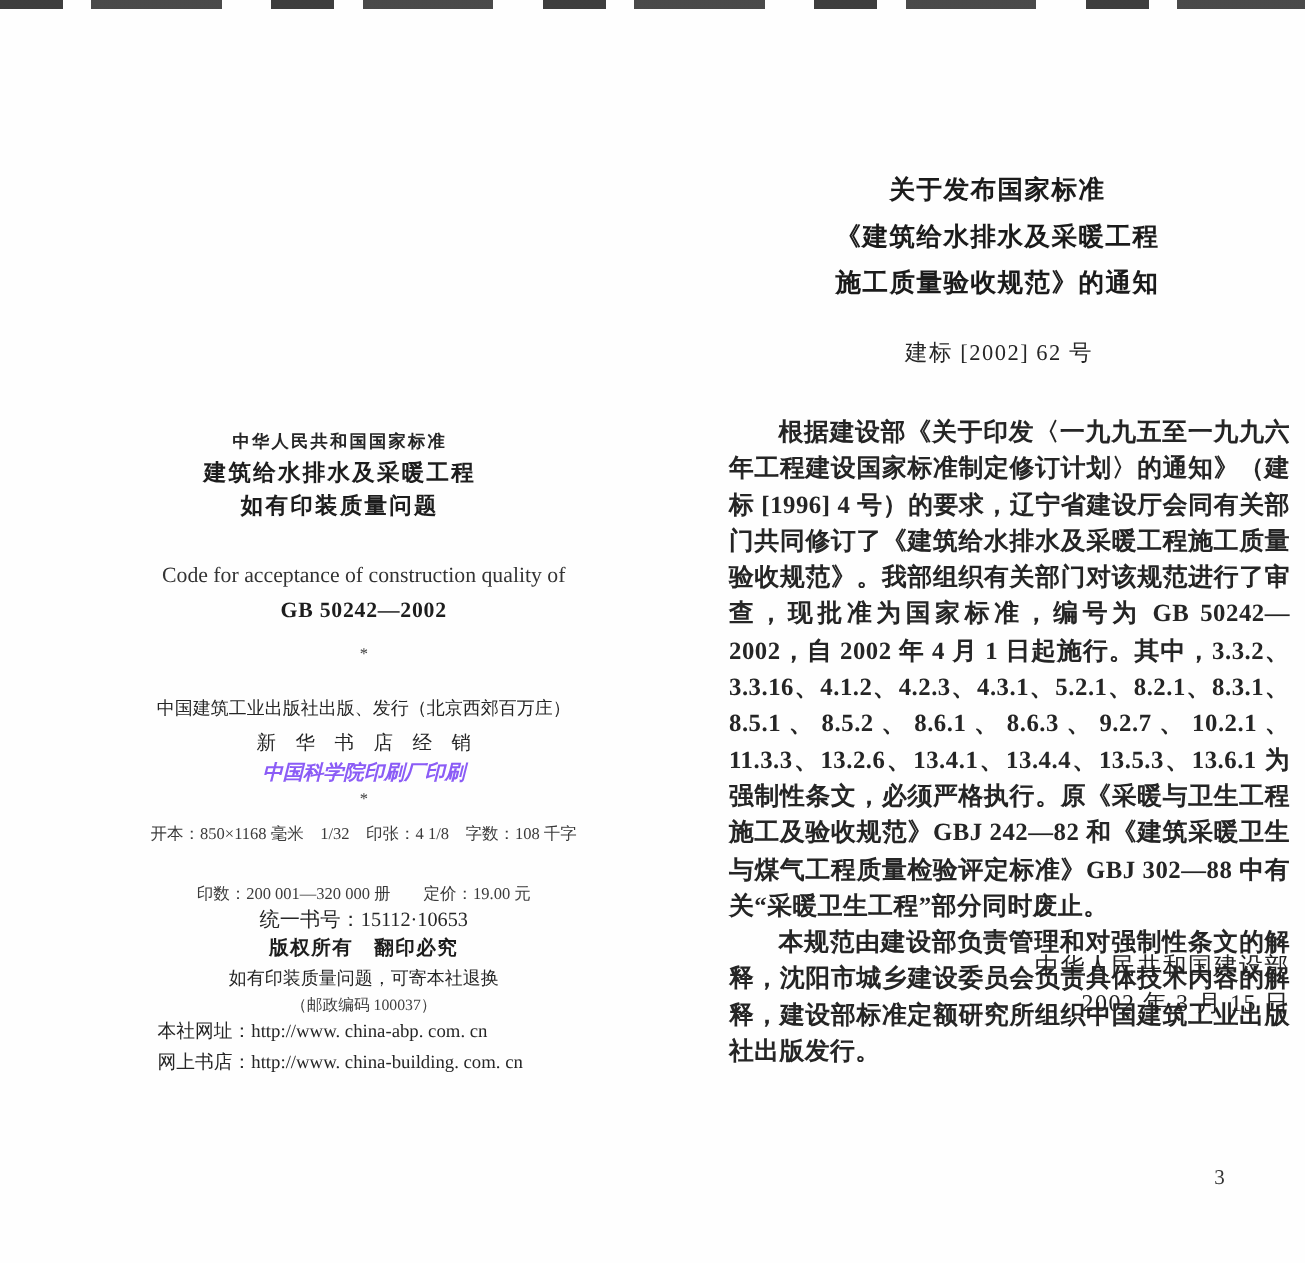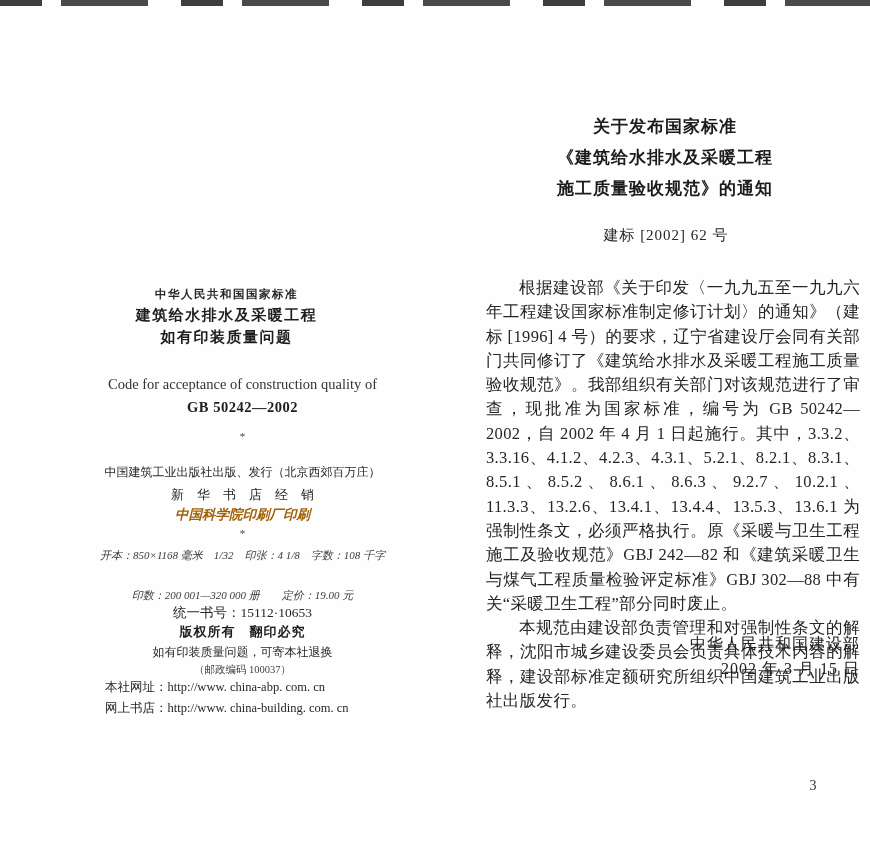--- a/index.html
+++ b/index.html
@@ -24,36 +24,36 @@
   .nudge{transform:translateX(-16px);}
   .hei{font-family:"Liberation Sans","DejaVu Sans",sans-serif;}
   .b{font-weight:bold;color:#1d1d1d;}
   .small-label{font-size:11.5px;letter-spacing:1.5px;font-weight:700;}
   .cn-title{font-size:15px;letter-spacing:1.5px;}
   .en-title{font-size:14.5px;color:#333;margin-top:20px;}
   .gb-no{font-size:14.5px;letter-spacing:.5px;}
   .star{font-size:11px;color:#444;}
   .pub{font-size:12px;}
   .dist{font-size:13px;}
-  .printer{font-size:13.5px;font-style:italic;font-weight:bold;color:#a16207;}
-  .colo{font-size:11px;color:#3a3a3a;font-style:italic;}
+  .printer{font-size:13.5px;font-style:italic;font-weight:bold;color:#8b5cf6;}
+  .colo{font-size:11px;color:#3a3a3a;}
   .bookno{font-size:13.5px;}
   .copyright{font-size:13px;letter-spacing:1px;}
   .ret{font-size:12px;}
   .postcode{font-size:10.5px;color:#3f3f3f;}
   .url{font-size:12.5px;text-align:left;padding-left:20px;}
   .rp-line{position:absolute;left:0;width:100%;text-align:center;white-space:pre;}
   .notice-title{font-size:17px;letter-spacing:1px;transform:translateX(-8px);color:#1b1b1b;}
   .doc-no{font-size:15px;letter-spacing:1px;transform:translateX(-7px);}
   .body-text{
     position:absolute;left:0;top:276px;width:374px;
     font-size:16.5px;line-height:24.3px;letter-spacing:.35px;
     text-align:justify;text-justify:inter-ideograph;color:#252525;
   }
-  .body-text p{margin:0;text-indent:2em;}
+  .body-text p{margin:0;text-indent:2em;font-weight:bold;}
   .sig{position:absolute;width:100%;text-align:right;font-size:16px;letter-spacing:1px;white-space:pre;color:#222;}
   .page-num{position:absolute;left:800px;top:778px;width:26px;text-align:center;font-size:14px;color:#333;}
 </style>
 </head>
 <body>
 
 <div class="scan-edge"></div>
 
 <div class="page left-page">
   <div class="lp-line small-label nudge" style="top:4px">中华人民共和国国家标准</div>

